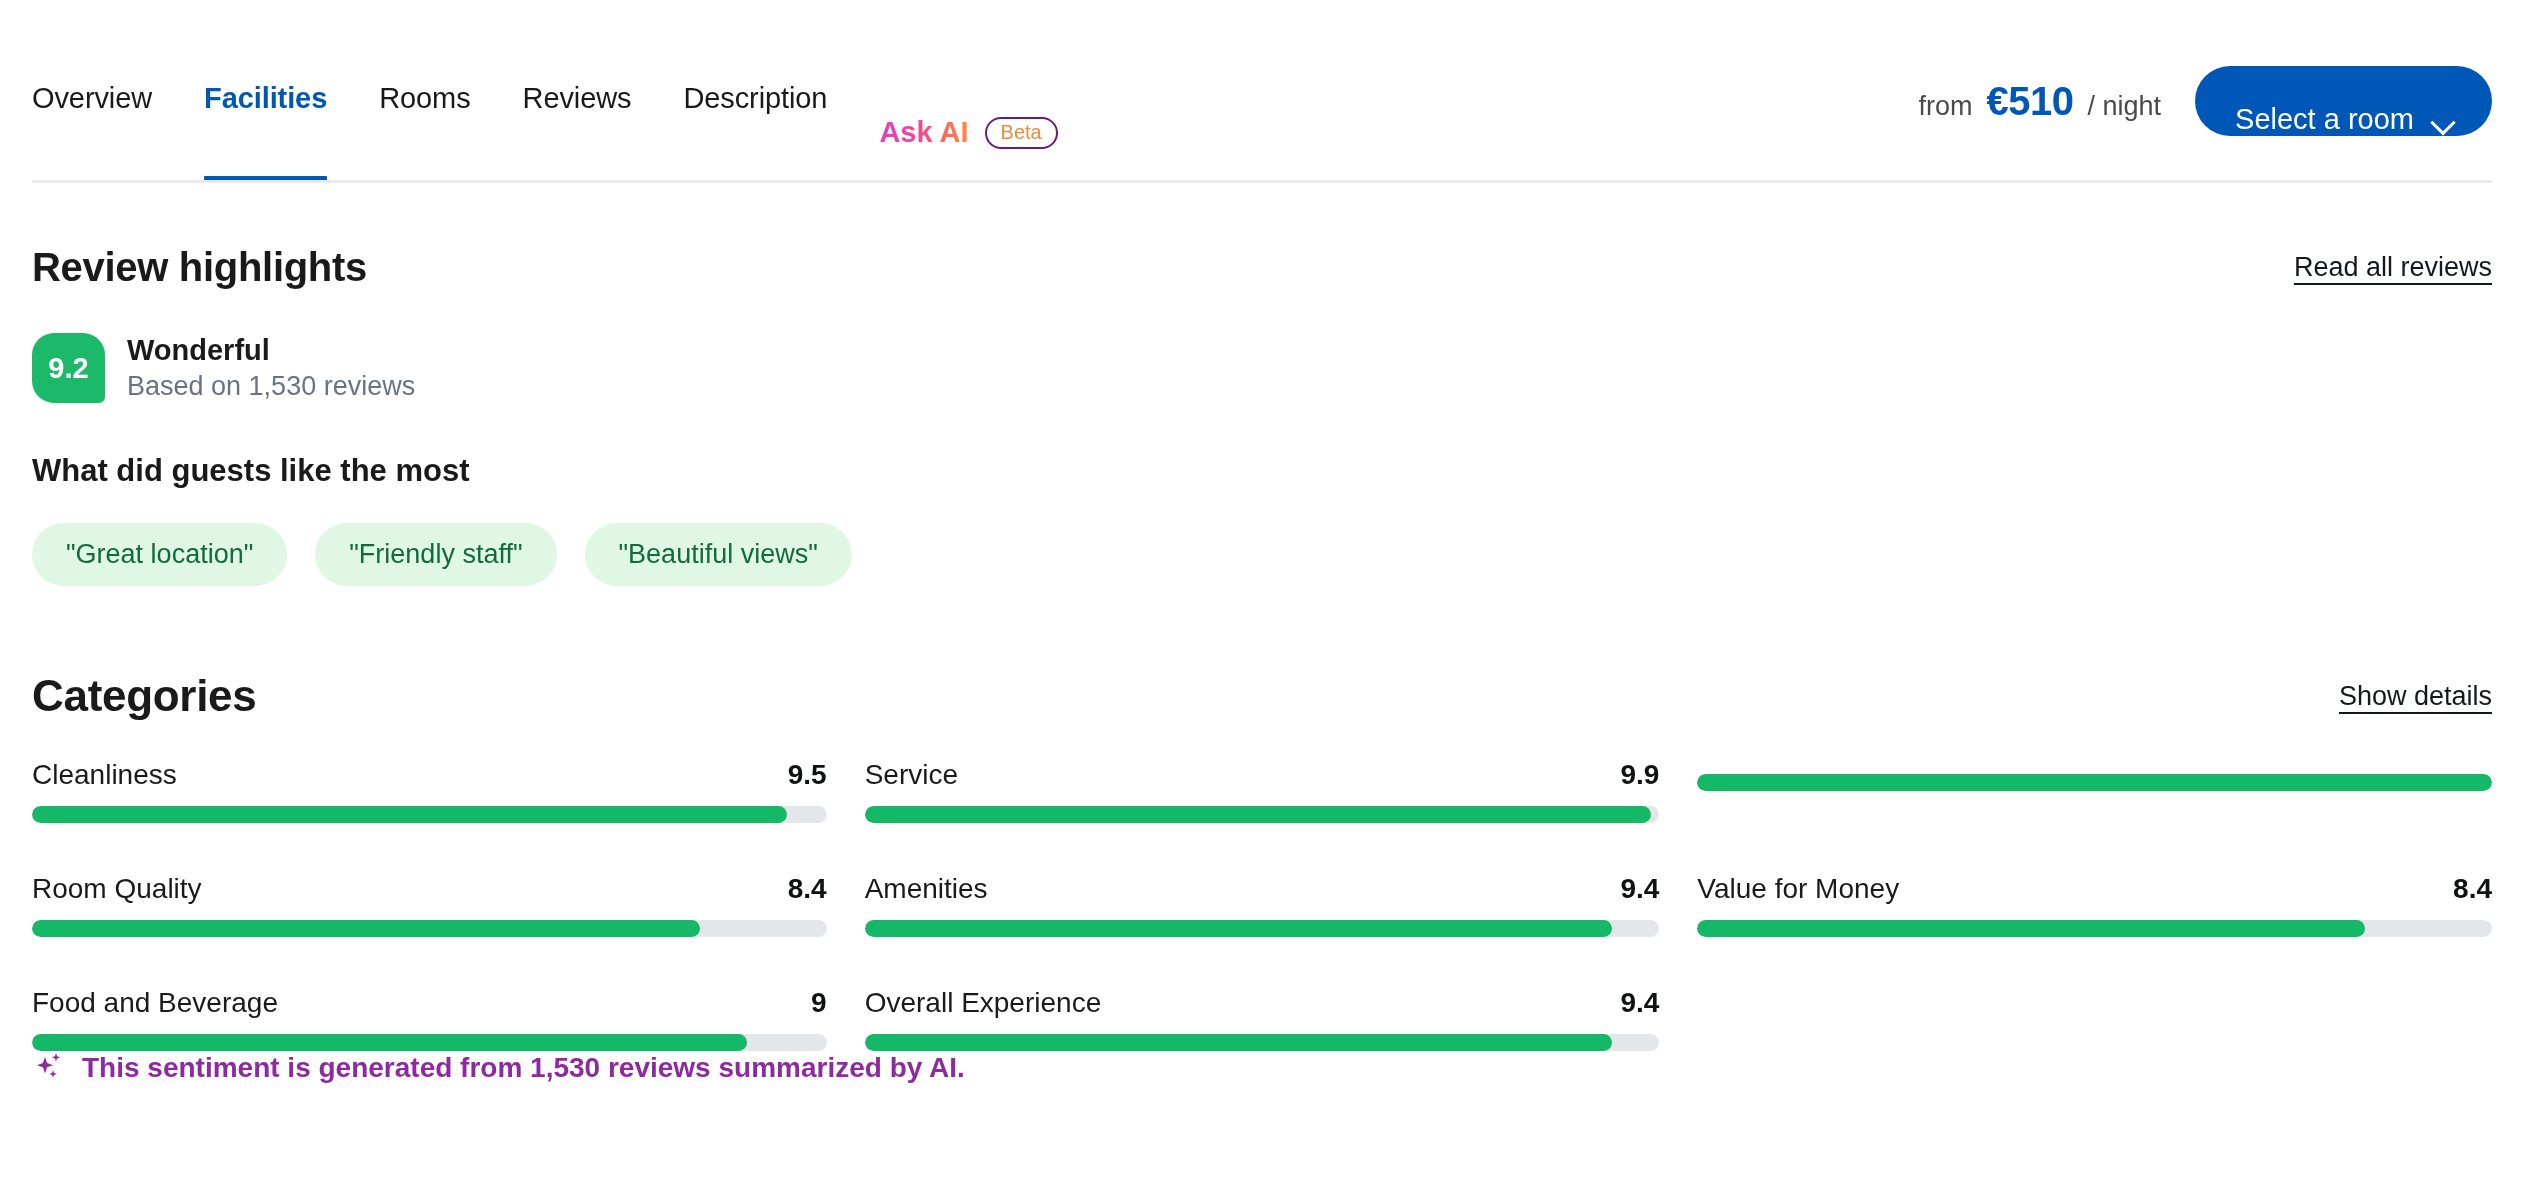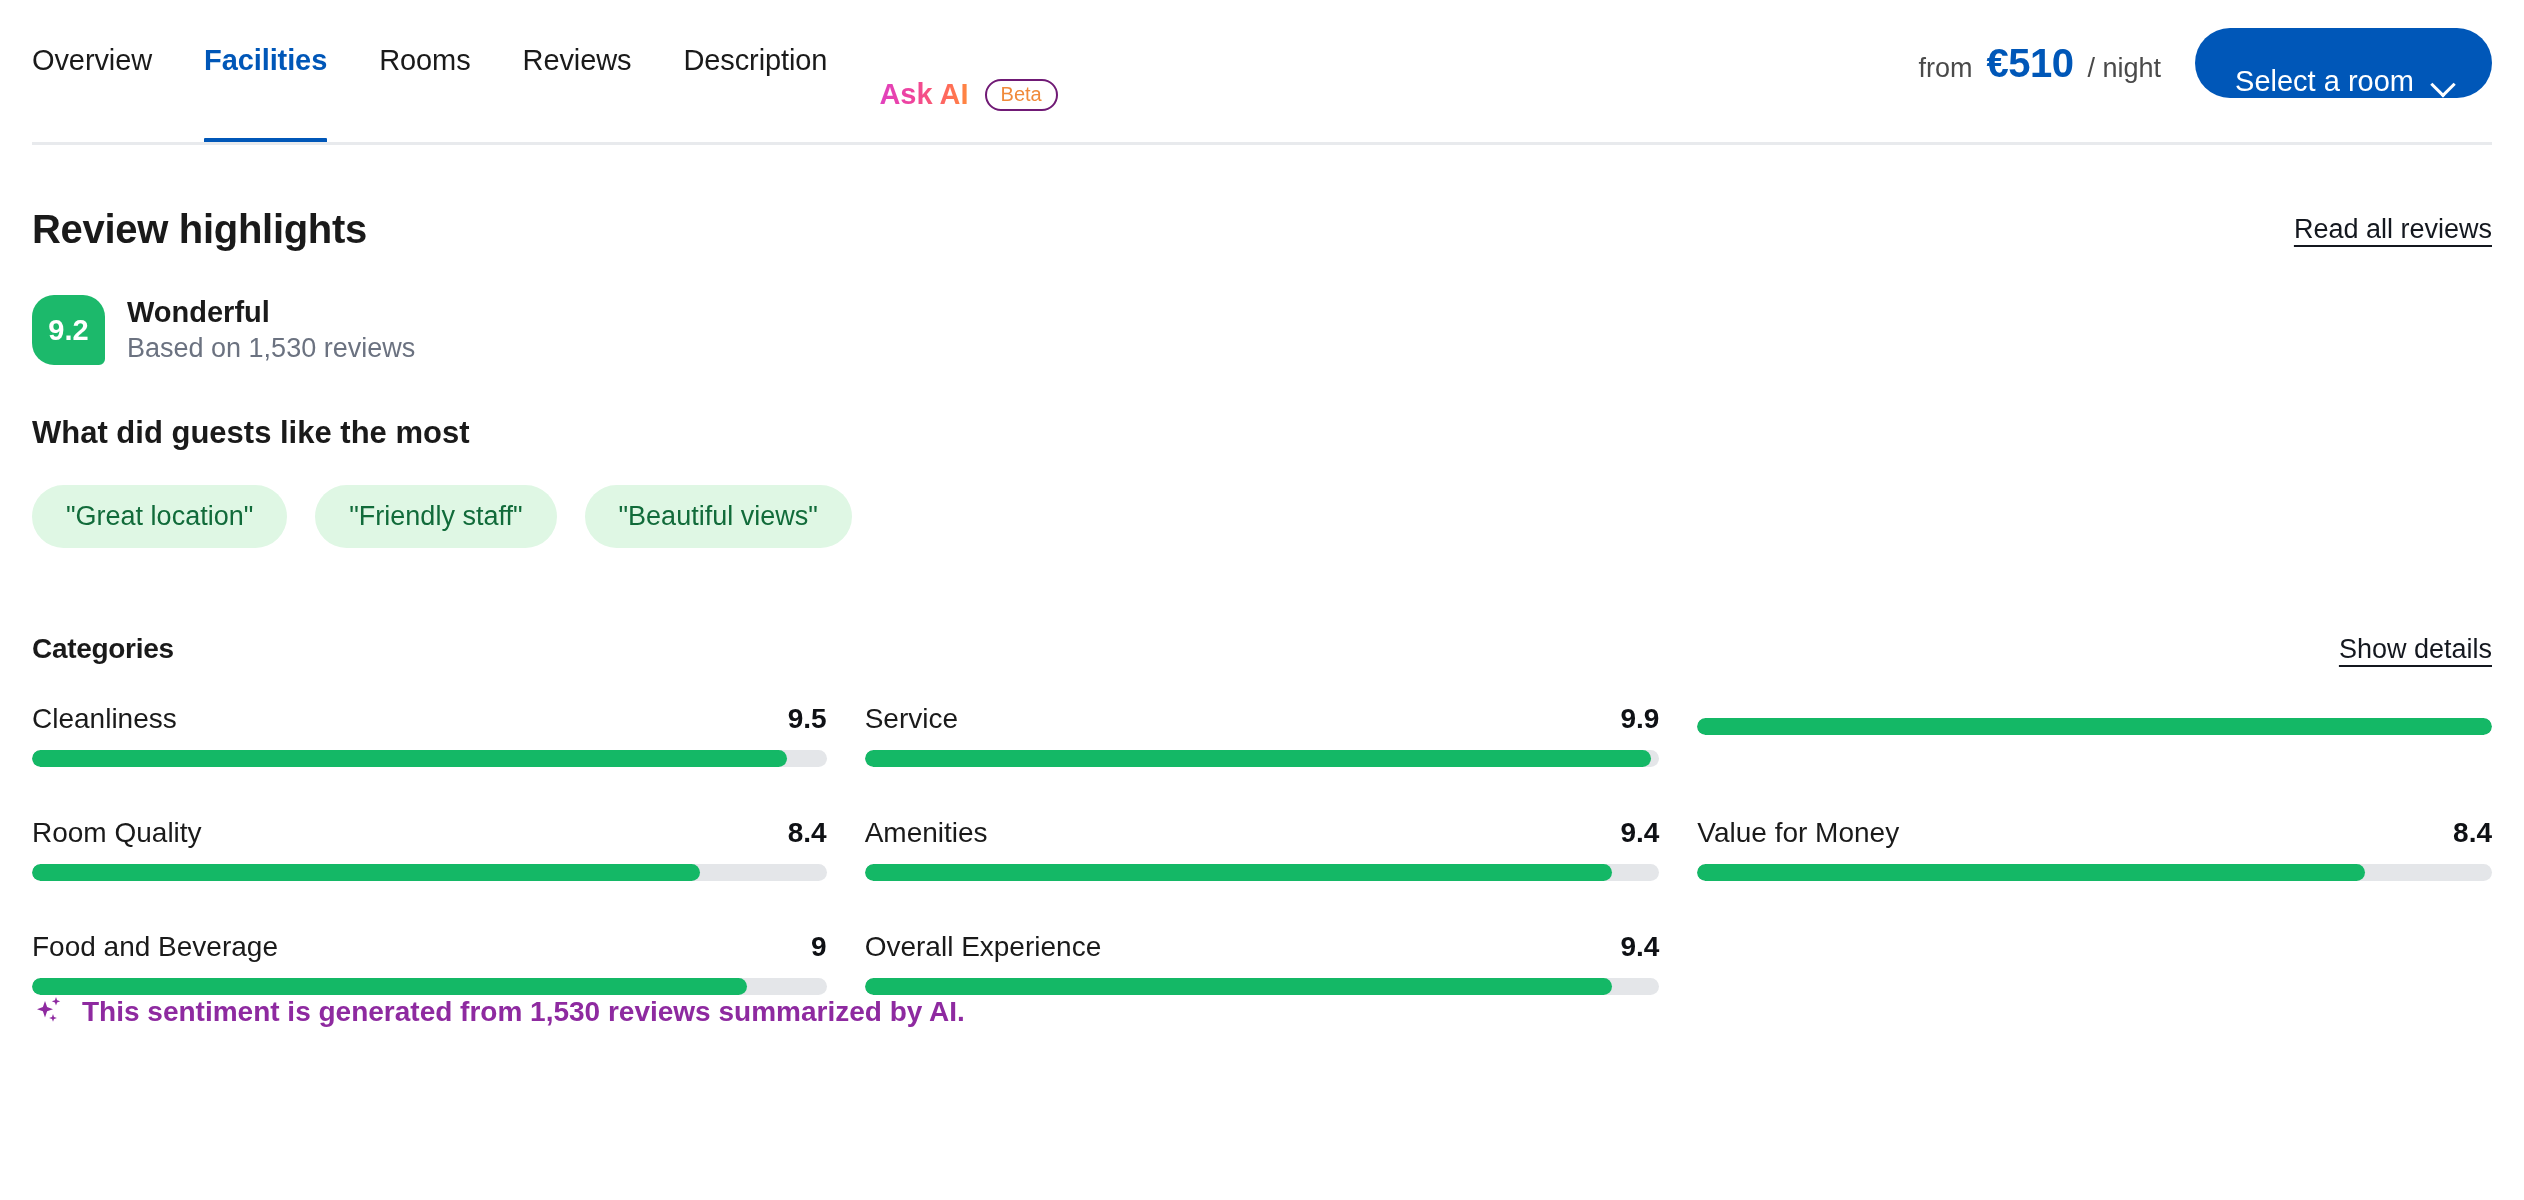--- a/index.html
+++ b/index.html
@@ -19,20 +19,21 @@
     background: #ffffff;
   }
 
   
   .topbar {
     position: relative;
     height: 145px;
     padding: 0 32px;
     display: flex;
     align-items: flex-start;
+    margin-top: 38px;
   }
 
   .nav-tabs {
     display: flex;
     align-items: center;
     gap: 0px;
     height: 145px;
     padding-top: 30px;
   }
 
@@ -207,21 +208,21 @@
     background: #dff7e4;
     color: #116b3a;
     font-size: 27px;
     border-radius: 40px;
     padding: 16px 34px;
     white-space: nowrap;
     cursor: pointer;
   }
 
   .h-categories {
-    font-size: 28px;
+    font-size: 44px;
     font-weight: bold;
     color: #1a1a1a;
     letter-spacing: -0.3px;
     margin-top: 85px;
   }
   .link-show-details {
     font-size: 27px;
     color: #14181f;
     text-decoration: underline;
     text-underline-offset: 7px;

